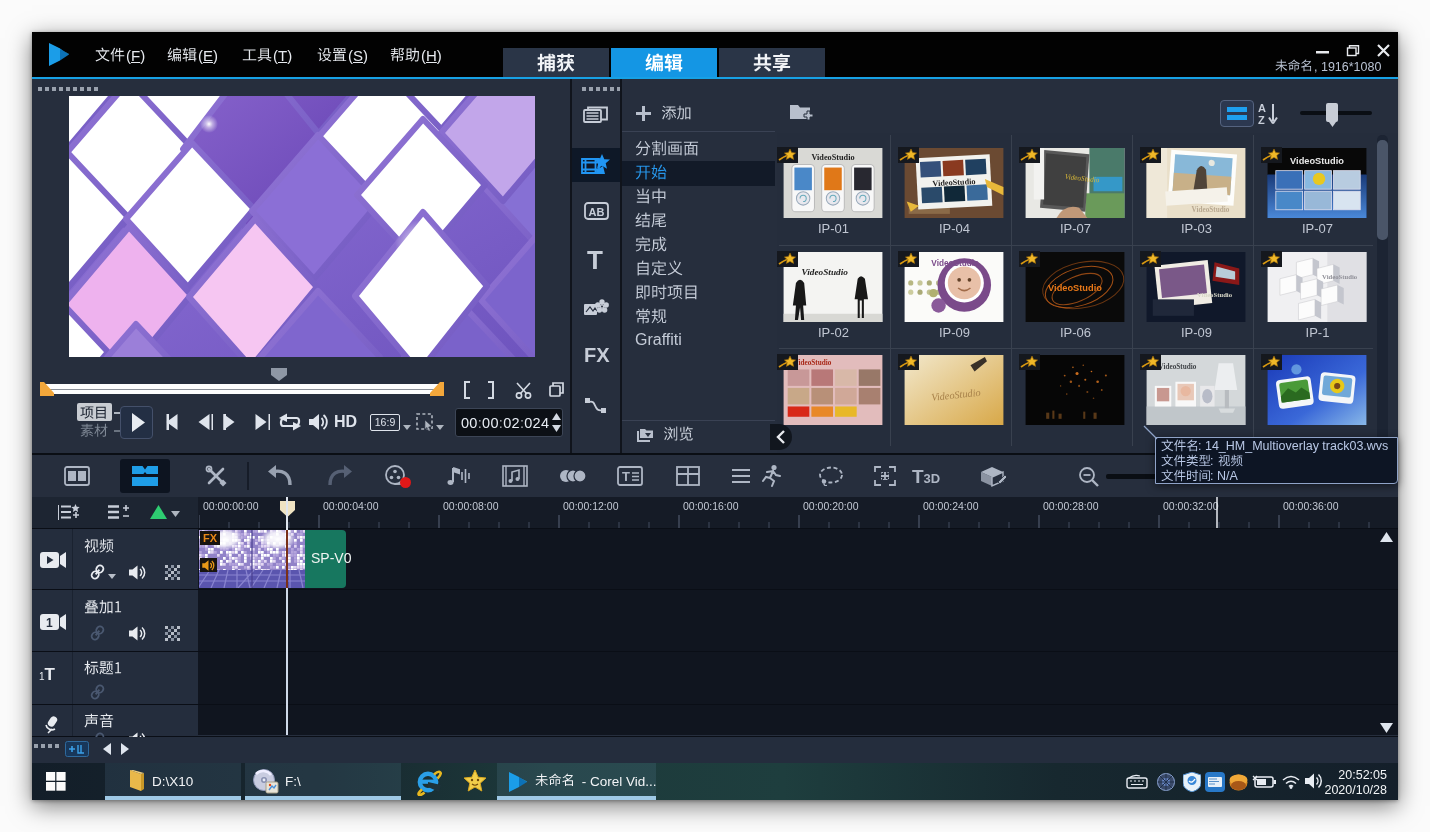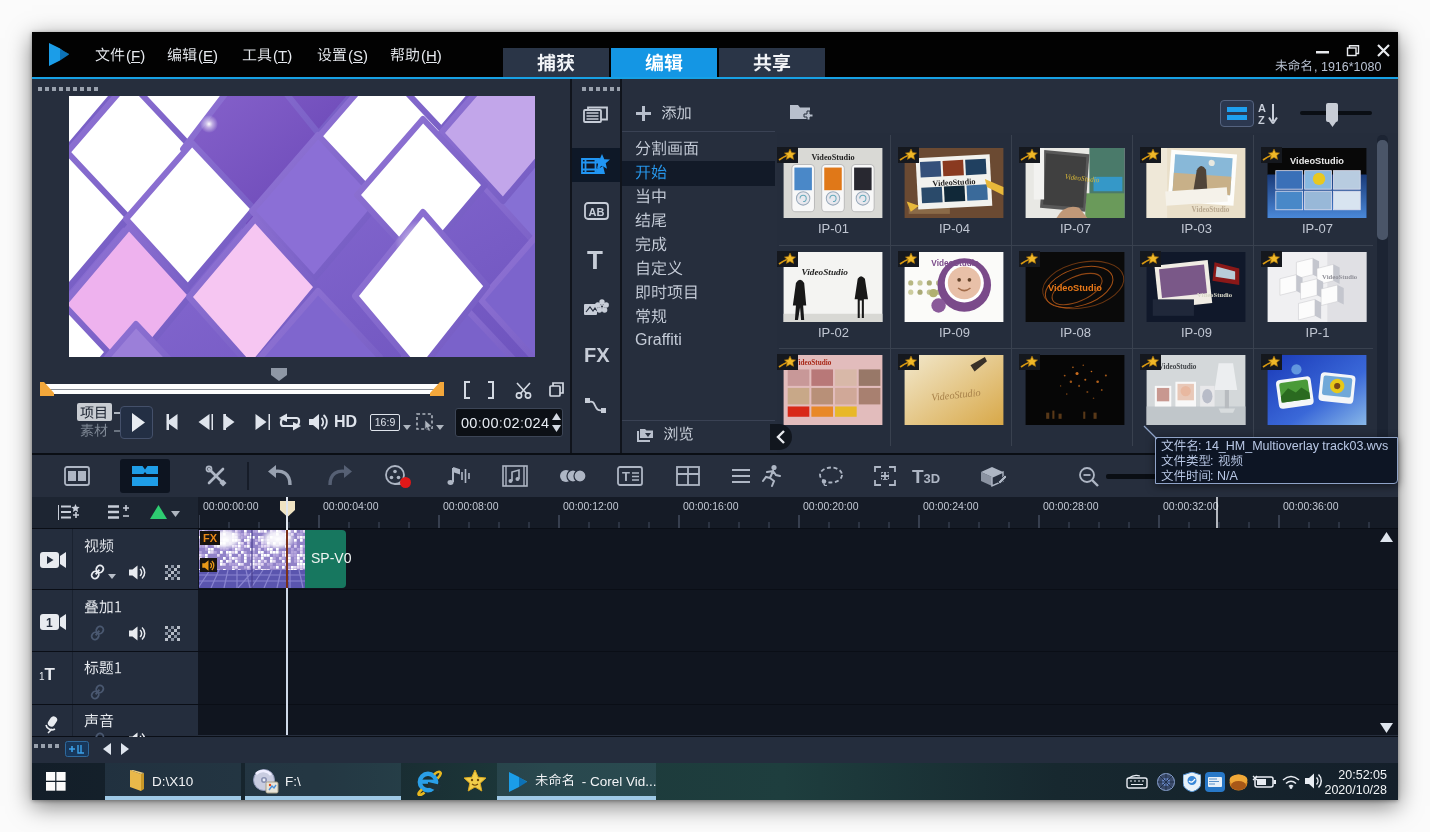--- a/index.html
+++ b/index.html
@@ -499,21 +499,21 @@
           <ellipse cx="50" cy="36" rx="26" ry="12" transform="rotate(-24 50 36)" opacity="0.7"></ellipse>
           <ellipse cx="56" cy="32" rx="40" ry="22" transform="rotate(-12 56 32)" opacity="0.5"></ellipse>
         </g>
         <text x="48" y="38" font-size="9" font-weight="bold" font-family="Liberation Sans" text-anchor="middle" fill="#e87818">VideoStudio</text>
       </svg></div>
     <div class="abs" style="left:987px;top:219px;width:21px;height:16px;background:#15181e"></div>
 <svg class="abs" style="left:988px;top:220px" width="19" height="14" viewBox="0 0 19 14">
 <path d="M1 12 Q6 8.5 9 7.5" stroke="#d89810" stroke-width="1.8" fill="none"></path>
 <polygon points="12,1 13.6,4.6 17.6,5 14.8,7.4 15.6,11.4 12,9.4 8.4,11.4 9.2,7.4 6.4,5 10.4,4.6" fill="#f0b828" stroke="#a06c06" stroke-width="0.6"></polygon>
 </svg>
-    <div class="abs lat" style="left:987px;top:293px;width:113px;text-align:center;font-size:13px;color:#c0c6d2">IP-08</div>
+    <div class="abs lat" style="left:987px;top:293px;width:113px;text-align:center;font-size:13px;color:#c0c6d2">IP-06</div>
     <div class="abs" style="left:1112px;top:220px;width:104px;height:70px"><svg width="104" height="70" viewBox="0 0 96 68">
         <rect width="96" height="68" fill="#10182a"></rect>
         <g transform="rotate(-6 40 34)">
           <rect x="10" y="10" width="52" height="42" fill="#f0ece4"></rect>
           <rect x="14" y="14" width="44" height="28" fill="#7a5888"></rect>
         </g>
         <path d="M66 10 l24 6 v16 l-26 -4 Z" fill="#8a1818"></path>
         <path d="M68 14 l18 5 v8 l-19 -3 Z" fill="#b8ccd8"></path>
         <text x="66" y="44" font-size="6.5" font-weight="bold" font-family="Liberation Serif" text-anchor="middle" fill="#d8d8c8">VideoStudio</text>
         <rect x="6" y="46" width="40" height="16" fill="#20283a"></rect>

